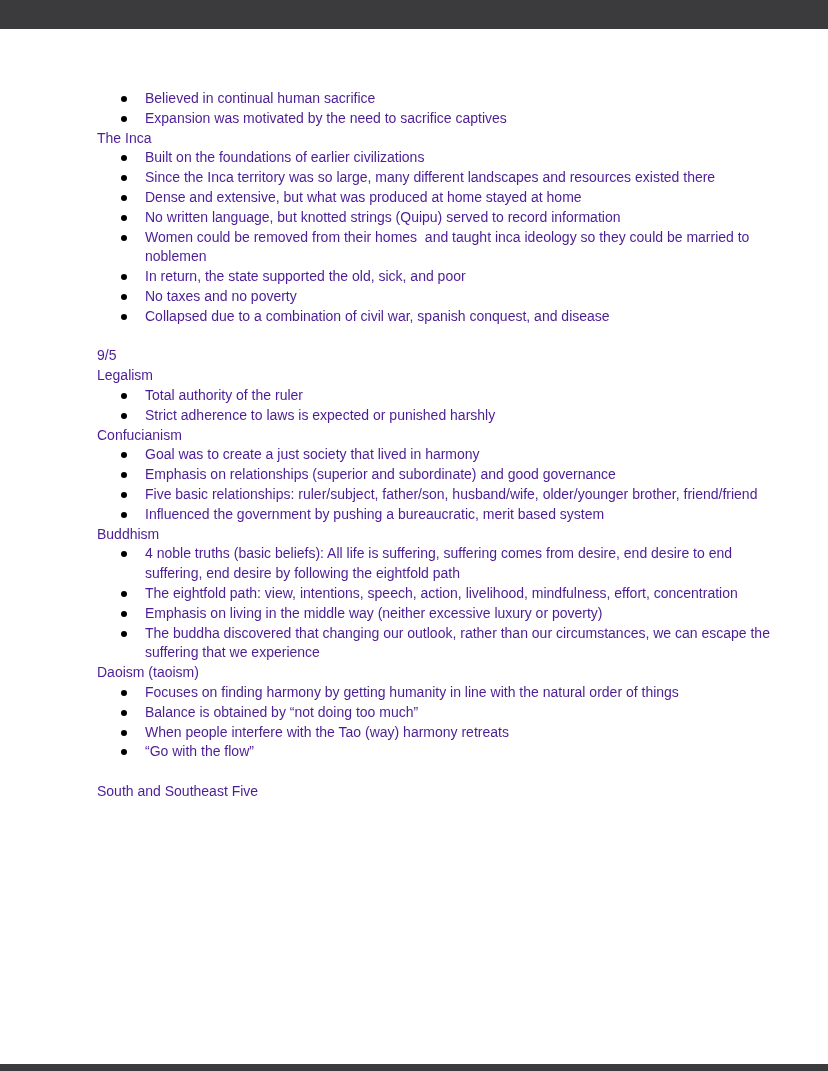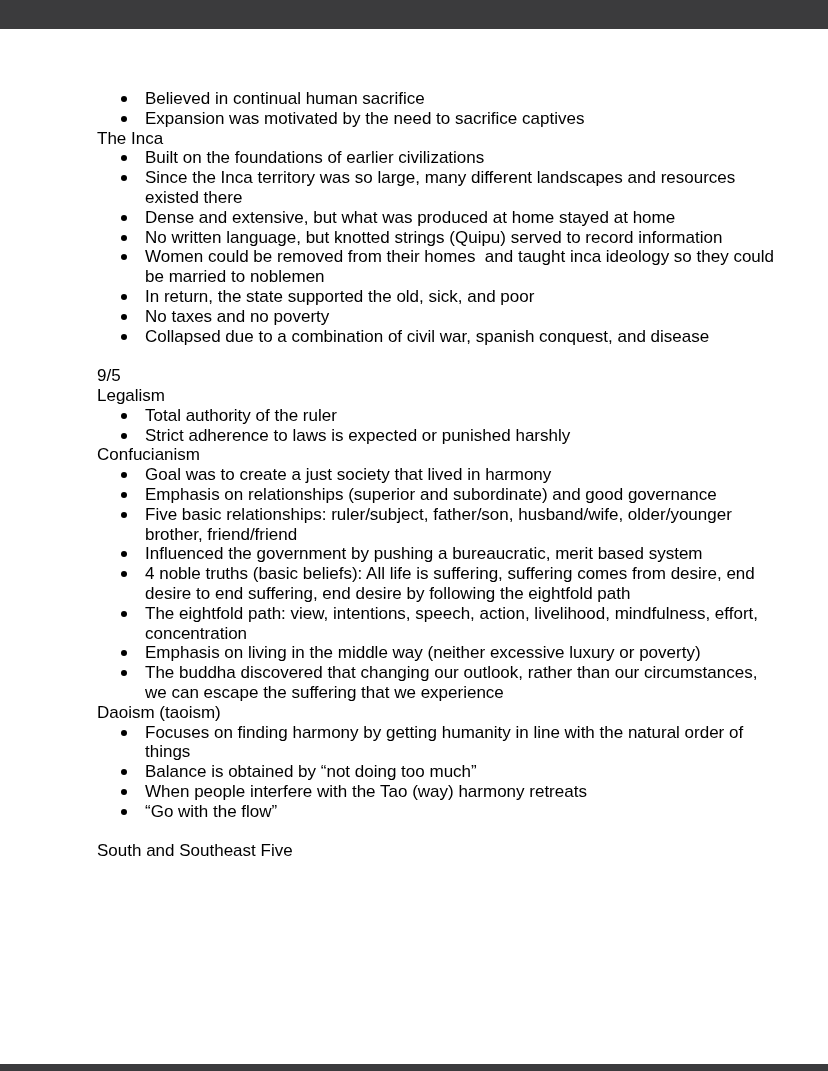--- a/index.html
+++ b/index.html
@@ -21,23 +21,23 @@
   }
   .chrome-top { height: 29px; }
   .chrome-bottom {
     position: absolute;
     bottom: 0;
     left: 0;
     height: 7px;
   }
   .content {
     padding: 60px 53px 0 97px;
-    font-size: 17px;
+    font-size: 14px;
     line-height: 19.8px;
-    color: #000000;
+    color: #4c1d95;
   }
   .line {
     min-height: 19.8px;
     white-space: pre-wrap;
   }
   .bullet {
     position: relative;
     padding-left: 48px;
   }
   .bullet .dot {
@@ -71,20 +71,21 @@
     <div class="line"></div>
     <div class="line">9/5</div>
     <div class="line">Legalism</div>
     <div class="line bullet"><span class="dot"></span><span>Total authority of the ruler</span></div>
     <div class="line bullet"><span class="dot"></span><span>Strict adherence to laws is expected or punished harshly</span></div>
     <div class="line">Confucianism</div>
     <div class="line bullet"><span class="dot"></span><span>Goal was to create a just society that lived in harmony</span></div>
     <div class="line bullet"><span class="dot"></span><span>Emphasis on relationships (superior and subordinate) and good governance</span></div>
     <div class="line bullet"><span class="dot"></span><span>Five basic relationships: ruler/subject, father/son, husband/wife, older/younger brother, friend/friend</span></div>
     <div class="line bullet"><span class="dot"></span><span>Influenced the government by pushing a bureaucratic, merit based system</span></div>
+    <div class="line">Buddhism</div>
     <div class="line bullet"><span class="dot"></span><span>4 noble truths (basic beliefs): All life is suffering, suffering comes from desire, end desire to end suffering, end desire by following the eightfold path</span></div>
     <div class="line bullet"><span class="dot"></span><span>The eightfold path: view, intentions, speech, action, livelihood, mindfulness, effort, concentration</span></div>
     <div class="line bullet"><span class="dot"></span><span>Emphasis on living in the middle way (neither excessive luxury or poverty)</span></div>
     <div class="line bullet"><span class="dot"></span><span>The buddha discovered that changing our outlook, rather than our circumstances, we can escape the suffering that we experience</span></div>
     <div class="line">Daoism (taoism)</div>
     <div class="line bullet"><span class="dot"></span><span>Focuses on finding harmony by getting humanity in line with the natural order of things</span></div>
     <div class="line bullet"><span class="dot"></span><span>Balance is obtained by “not doing too much”</span></div>
     <div class="line bullet"><span class="dot"></span><span>When people interfere with the Tao (way) harmony retreats</span></div>
     <div class="line bullet"><span class="dot"></span><span>“Go with the flow”</span></div>
     <div class="line"></div>

